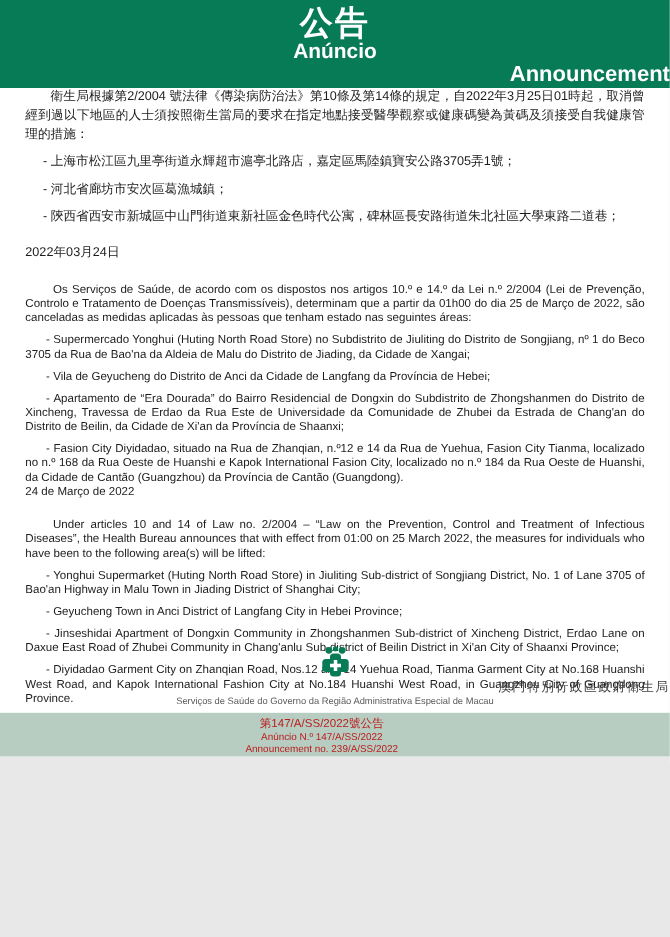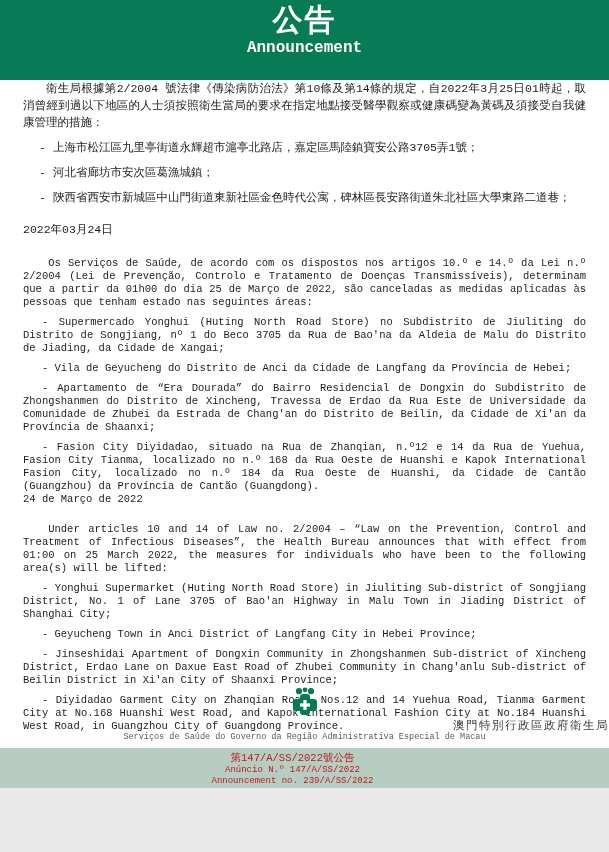--- a/index.html
+++ b/index.html
@@ -1,29 +1,29 @@
 <!DOCTYPE html>
 <html><head>
 <meta charset="utf-8">
 <style>
   html,body{margin:0;padding:0;background:#e8e8e8;}
   .page{
-    width:609px;height:788px;position:relative;margin:0 auto;
+    width:609px;height:688px;position:relative;margin:0 auto;
     background:#ffffff;overflow:hidden;
-    font-family:Liberation Mono, monospace;
+    font-family:Liberation Sans, sans-serif;
     color:#1c1c1c;
   }
   
   .header{
     background:#077a56;color:#ffffff;text-align:center;
     padding:6px 0 10px 0;height:64px;
   }
   .header .t-zh{font-size:30px;font-weight:bold;line-height:32px;letter-spacing:2px;}
   .header .t-pt{font-size:19px;font-weight:bold;line-height:20px;}
-  .header .t-en{font-size:16px;font-weight:bold;line-height:21px;}
+  .header .t-en{font-size:20px;font-weight:bold;line-height:21px;text-align:right;}
   
   .body{padding:0 23px;}
   p{margin:0;}
   .zh{font-size:11.5px;line-height:17px;text-align:justify;}
   .zh-intro{text-indent:2em;}
   .zh-bullet{margin-top:8px;text-indent:1.4em;}
   .zh-date{margin-top:16px;font-size:11.5px;}
   .latin{font-size:10.5px;line-height:13px;text-align:justify;}
   .pt-intro{margin-top:20px;text-indent:2.4em;}
   .lt-bullet{margin-top:7px;text-indent:1.8em;}
@@ -47,20 +47,21 @@
   .band .b-pt{font-size:9px;line-height:11px;}
   .band .b-en{font-size:9px;line-height:11px;}
 </style>
 </head>
 <body>
 
 <div class="page">
 
   <div class="header">
     <div class="t-zh">公告</div>
+    <div class="t-pt">Anúncio</div>
     <div class="t-en">Announcement</div>
   </div>
 
   <div class="body">
 
     <p class="zh zh-intro">衛生局根據第2/2004 號法律《傳染病防治法》第10條及第14條的規定，自2022年3月25日01時起，取消曾經到過以下地區的人士須按照衛生當局的要求在指定地點接受醫學觀察或健康碼變為黃碼及須接受自我健康管理的措施：</p>
     <p class="zh zh-bullet">- 上海市松江區九里亭街道永輝超市滬亭北路店，嘉定區馬陸鎮寶安公路3705弄1號；</p>
     <p class="zh zh-bullet">- 河北省廊坊市安次區葛漁城鎮；</p>
     <p class="zh zh-bullet">- 陝西省西安市新城區中山門街道東新社區金色時代公寓，碑林區長安路街道朱北社區大學東路二道巷；</p>
     <p class="zh-date">2022年03月24日</p>

